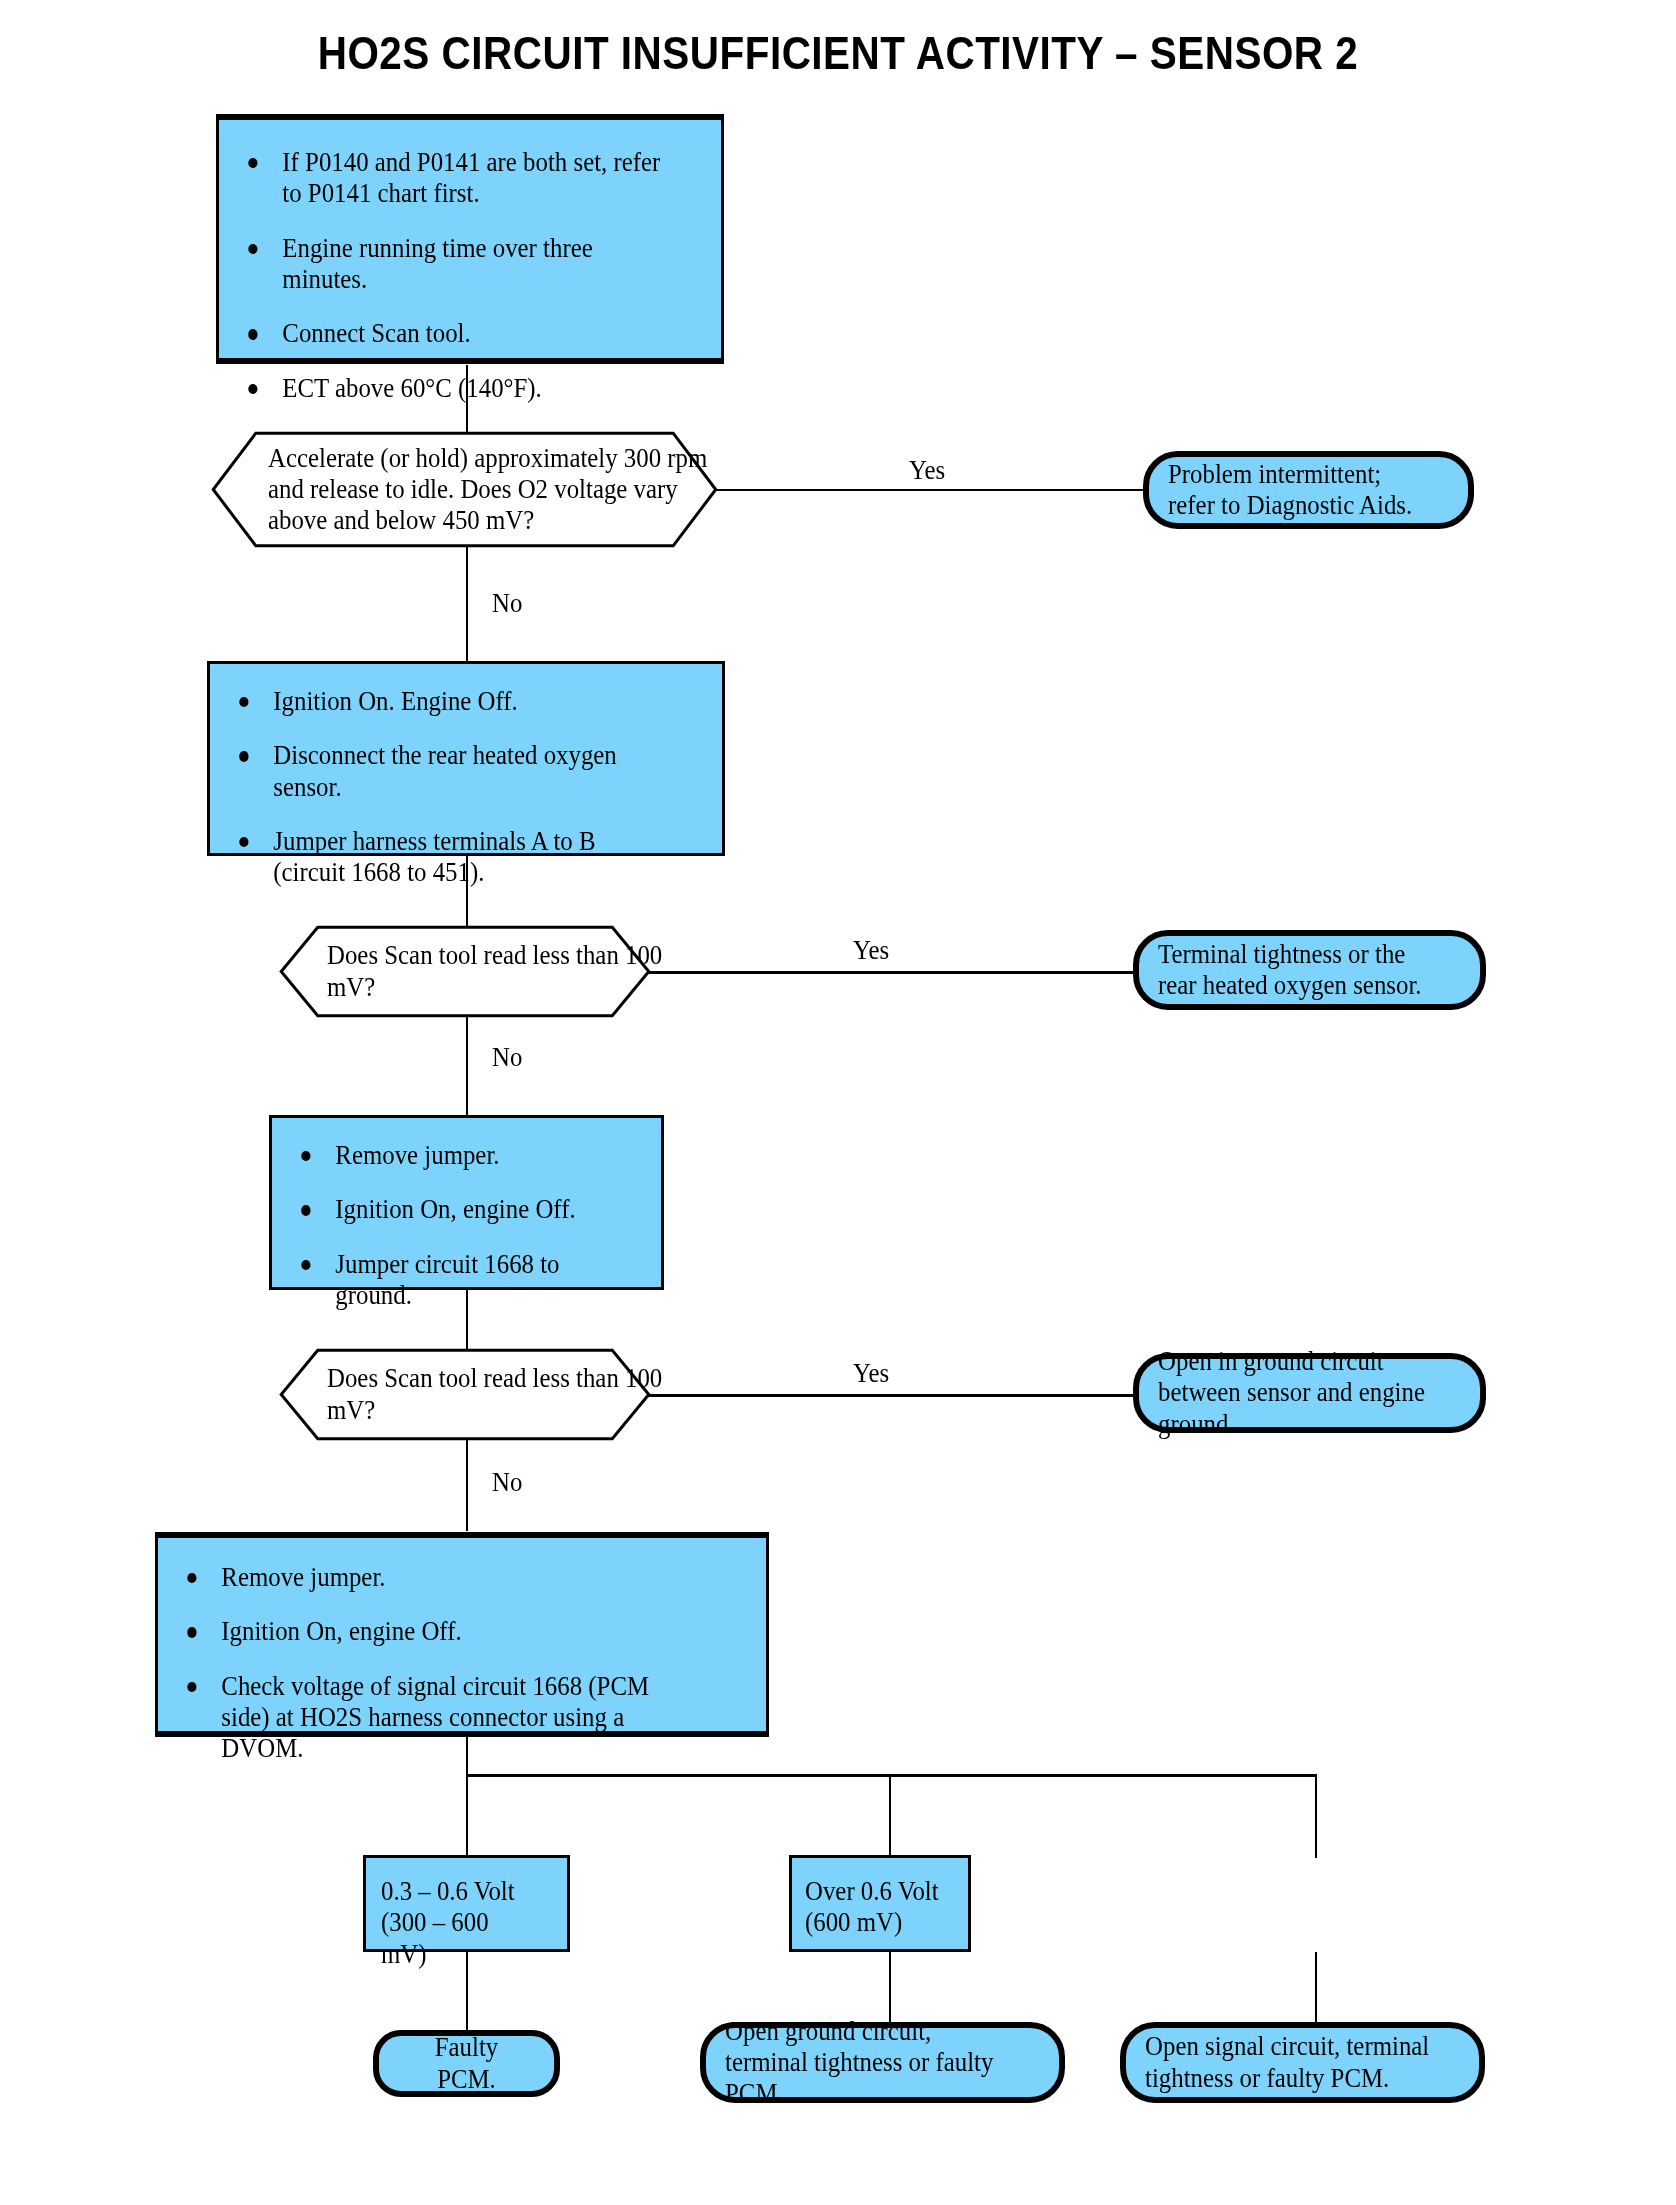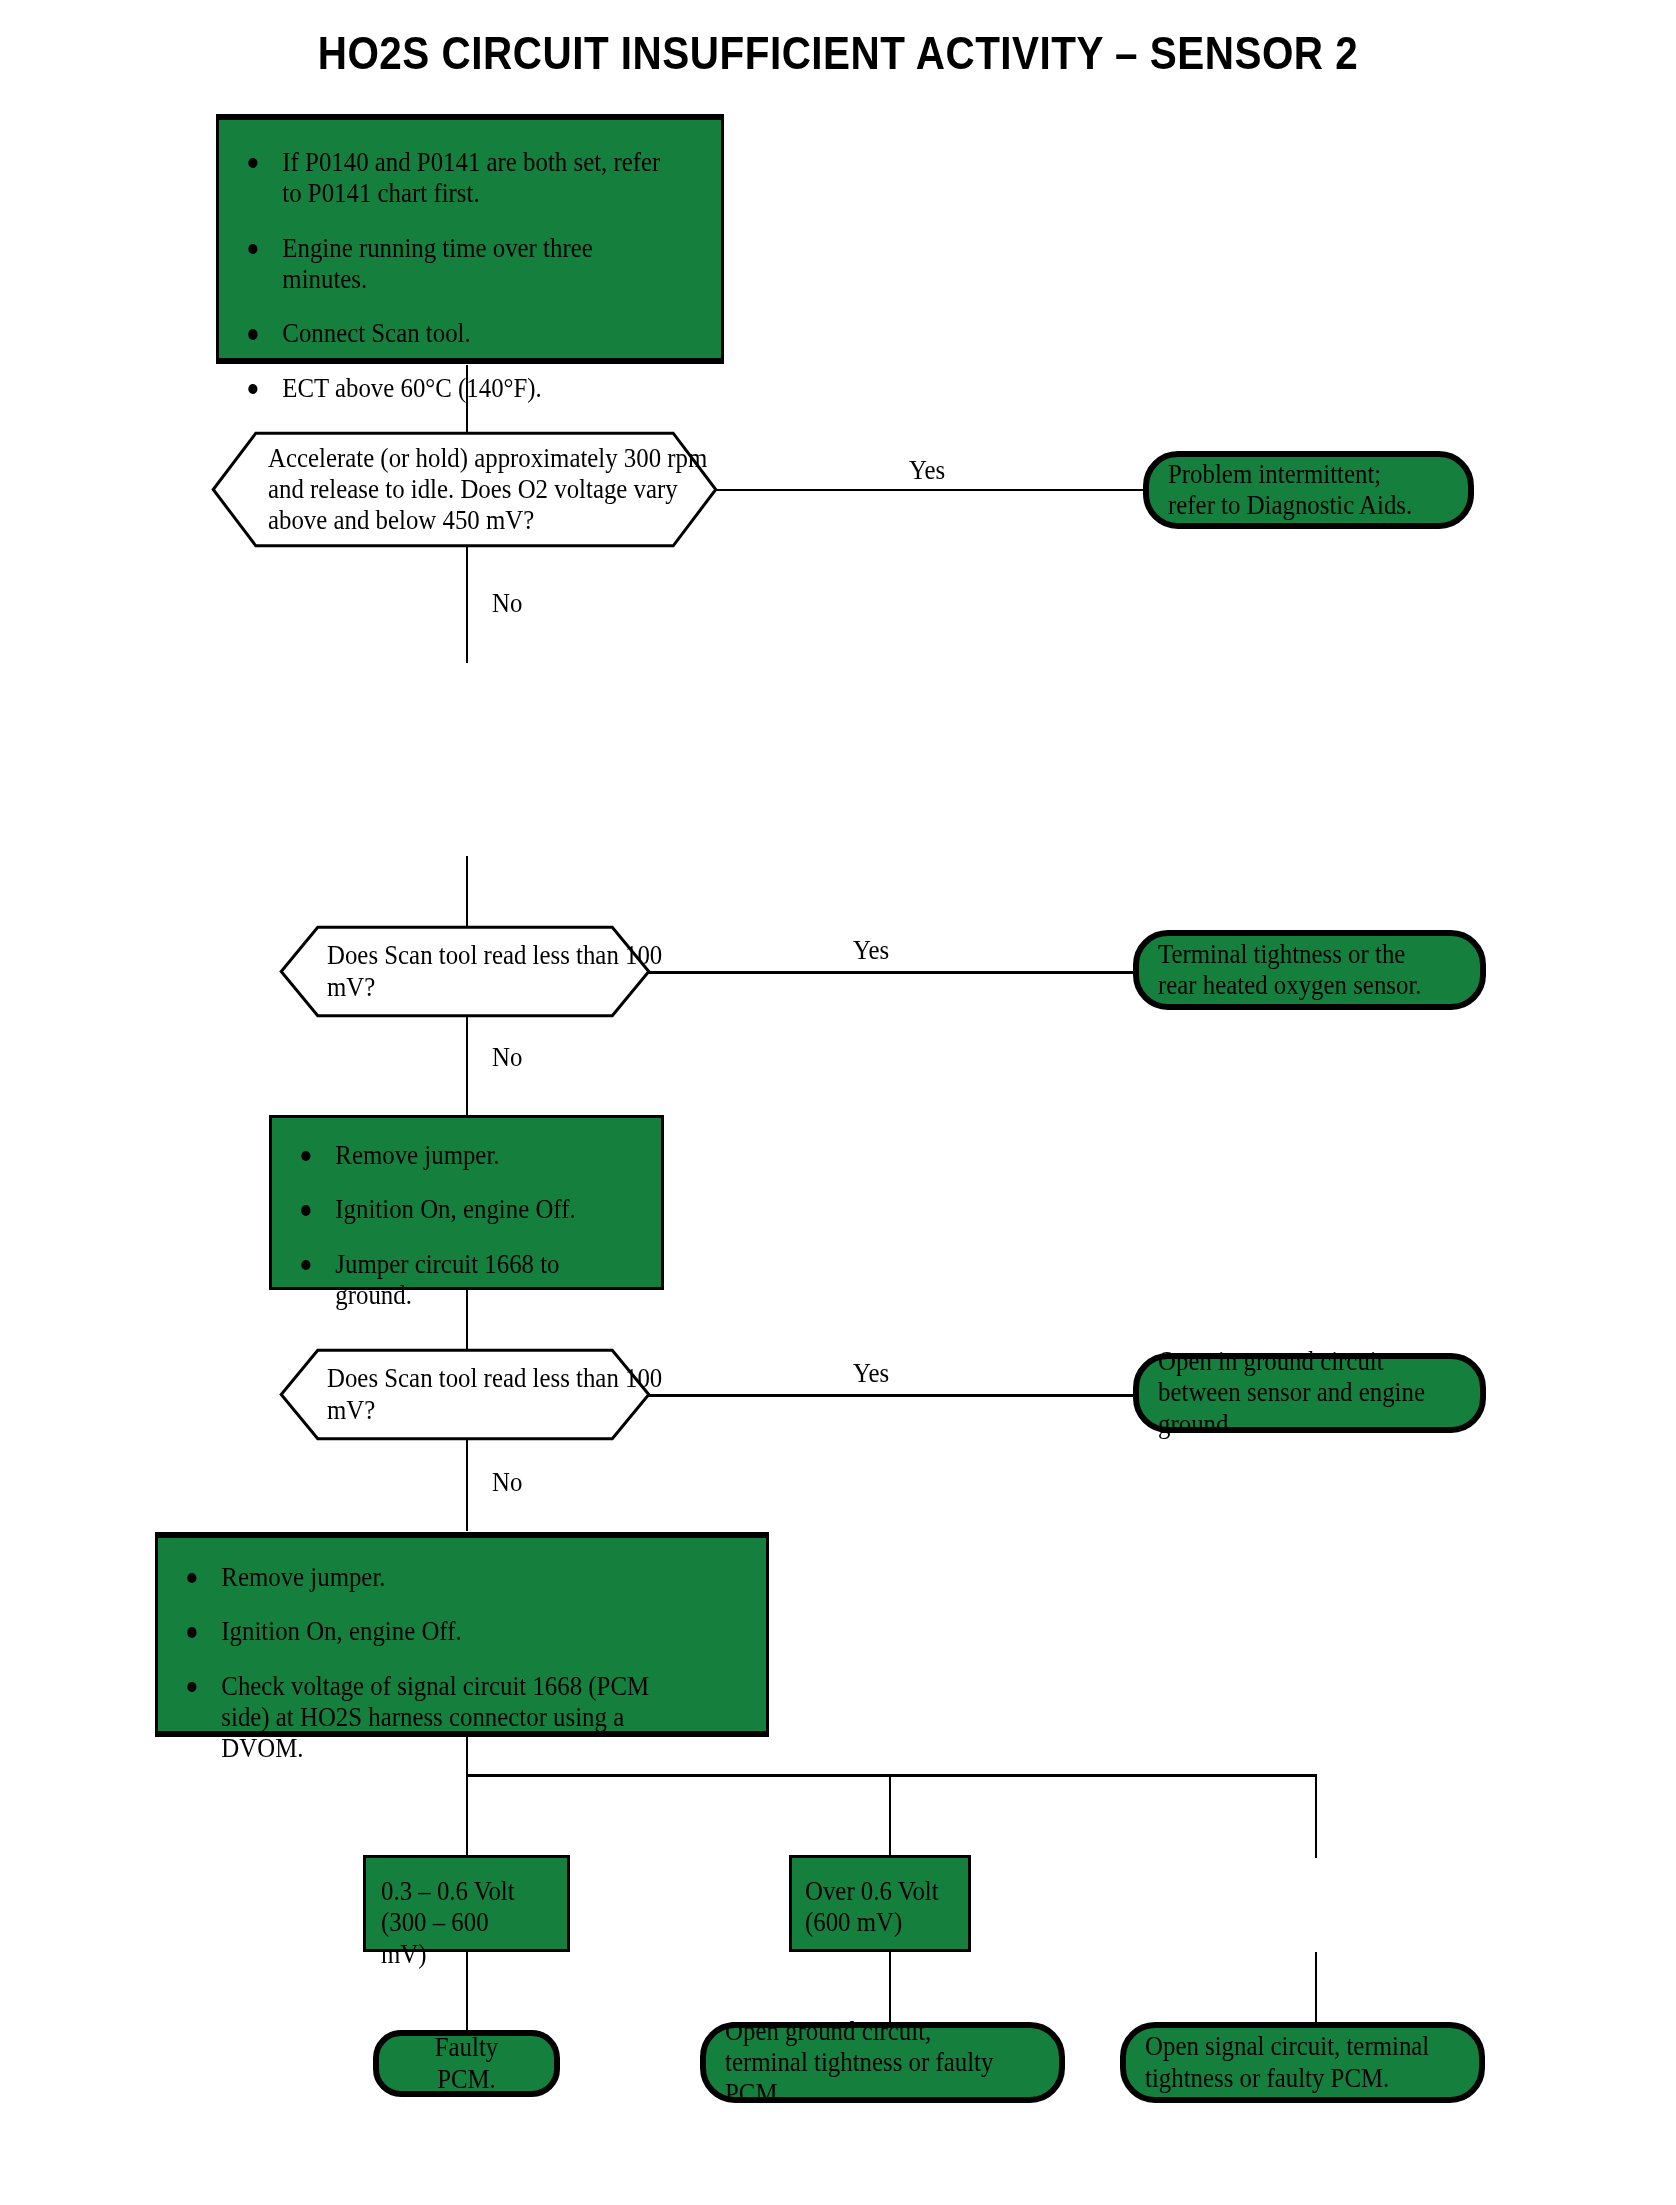--- a/index.html
+++ b/index.html
@@ -27,21 +27,21 @@
     font-weight:700;
     font-size:47px;
     letter-spacing:0.6px;
     transform:scaleX(0.86);
     transform-origin:center top;
     white-space:nowrap;
     line-height:1.05;
   }
 
   
-  .node{position:absolute;box-sizing:border-box;background:#15803d;}
+  .node{position:absolute;box-sizing:border-box;background:#7dd3fc;}
 
   
   .proc{
     border:3px solid #000;
     border-top-width:6.7px;
     border-bottom-width:6.7px;
   }
   .proc.thin{border-top-width:3.6px;border-bottom-width:3.6px;}
 
   
@@ -146,20 +146,36 @@
   <div class="hline" style="left:715px; top:489px; width:432px;"></div>
   <div class="edge-label" style="left:909px; top:455px;">Yes</div>
 
   <div class="node term" style="left:1143px; top:451px; width:331px; height:78px;">
     <span class="txt pad">Problem intermittent; refer to Diagnostic Aids.</span>
   </div>
 
   <div class="vline" style="left:466px; top:546px; height:117px;"></div>
   <div class="edge-label" style="left:492px; top:588px;">No</div>
 
+  <div class="node proc thin" style="left:207px; top:661px; width:518px; height:195px;">
+    <ul class="bul" style="margin:22px 20.7px;">
+      <li>
+        <span class="dot"></span>
+        <span>Ignition On. Engine Off.</span>
+      </li>
+      <li>
+        <span class="dot"></span>
+        <span>Disconnect the rear heated oxygen sensor.</span>
+      </li>
+      <li>
+        <span class="dot"></span>
+        <span>Jumper harness terminals A to B (circuit 1668 to 451).</span>
+      </li>
+    </ul>
+  </div>
 
   <div class="vline" style="left:466px; top:856px; height:72px;"></div>
 
   <div class="node hex" style="left:280px; top:926px; width:370px; height:91px;">
     <svg viewBox="0 0 608 150" preserveAspectRatio="none">
       <polygon points="62,2 546,2 606,75 546,148 62,148 2,75" fill="#ffffff" stroke="#000000" stroke-width="3" vector-effect="non-scaling-stroke"></polygon>
     </svg>
     <div class="hex-text" style="padding:0 47px;">
       <span class="txt">Does Scan tool read less than 100 mV?</span>
     </div>

